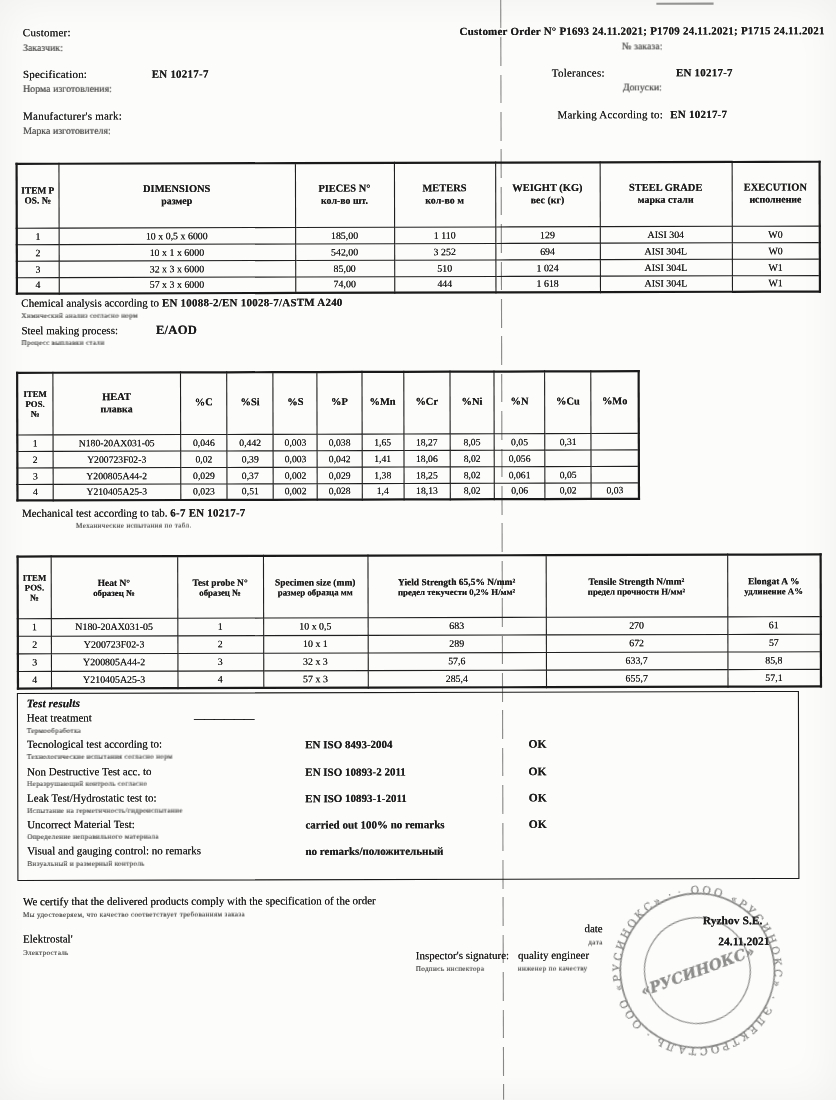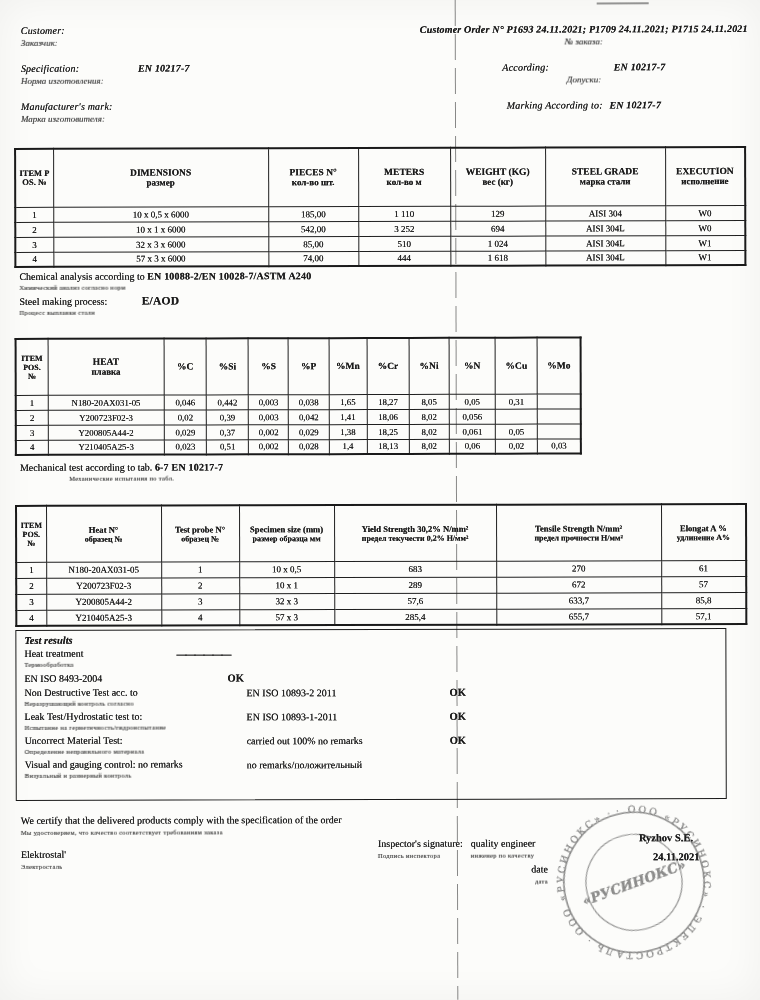--- a/index.html
+++ b/index.html
@@ -11,21 +11,21 @@
   .ru-small{font-size:6.5px;color:#2a2a2a;filter:blur(.45px);opacity:.8;letter-spacing:.3px;}
   .fold-line{position:absolute;left:456px;top:0;width:1px;height:1000px;
      background:repeating-linear-gradient(to bottom,rgba(40,40,40,.55)0 26px,rgba(40,40,40,0)26px 34px);}
   .top-right-line{position:absolute;left:598px;top:3px;width:52px;height:2px;background:#6a6a6a;opacity:.7;}
 
   
   .hdr{position:absolute;font-size:10px;line-height:12px;}
   .hdr .lbl{letter-spacing:.2px;}
   .hdr .val{font-weight:bold;}
   .hdr .ru{font-size:9px;filter:blur(.35px);opacity:.78;}
-  .hrow{margin-bottom:14px;font-style:italic;}
+  .hrow{margin-bottom:14px;}
 
   
   table.doc{border-collapse:collapse;table-layout:fixed;background:transparent;}
   table.doc th,table.doc td{border:1px solid #1f1f1f;padding:1px 2px;text-align:center;
      overflow:hidden;white-space:nowrap;}
   table.doc{border:2px solid #1a1a1a;}
   table.doc thead th{vertical-align:middle;}
   .h-en{font-weight:bold;}
   .h-ru{font-weight:bold;}
   td{font-size:9px;}
@@ -56,21 +56,21 @@
   .between .b-val{font-weight:bold;letter-spacing:.2px;}
   .between .big{font-size:11.5px;padding-left:32px;}
 
   
   .results{position:absolute;left:15px;top:629px;width:711px;height:171px;
      border:1.6px solid #1a1a1a;box-sizing:border-box;padding:4px 10px 0 8px;}
   .results .title{font-weight:bold;font-style:italic;font-size:10.5px;}
   .r-row{display:flex;align-items:flex-start;margin-top:3.2px;}
   .r-label{width:222px;font-size:10px;line-height:10px;}
   .r-label .ru-small{display:block;margin-top:1px;}
-  .r-value{width:185px;font-weight:normal;font-size:10px;}
+  .r-value{width:185px;font-weight:bold;font-size:10px;margin-left:31px;}
   .r-status{font-weight:bold;font-size:10.5px;margin-left:18px;}
   .r-dash{letter-spacing:-1px;font-weight:bold;}
 
   
   .foot{position:absolute;font-size:10px;line-height:12px;}
   .stamp{position:absolute;left:543px;top:793px;width:180px;height:180px;
      opacity:.58;filter:blur(.45px);transform:rotate(-14deg);}
   .sig-name{position:absolute;left:638px;top:833px;font-size:10.5px;font-weight:bold;}
   .sig-date{position:absolute;left:652px;top:852px;font-size:10.5px;font-weight:bold;}
 </style>
@@ -104,21 +104,21 @@
   <div class="hdr" style="left:415px;top:24px;width:340px;text-align:center;">
     <div class="hrow">
       <div class="lbl val">
         <span>Customer Order N°</span>
         <span>P1693 24.11.2021; P1709 24.11.2021; P1715 24.11.2021</span>
       </div>
       <div class="ru">№ заказа:</div>
     </div>
     <div class="hrow">
       <div class="lbl">
-        <span>According:</span>
+        <span>Tolerances:</span>
         <span class="val" style="margin-left:62px;">EN 10217-7</span>
       </div>
       <div class="ru">Допуски:</div>
     </div>
     <div class="hrow">
       <div class="lbl">
         <span>Marking According to:</span>
         <span class="val" style="margin-left:4px;">EN 10217-7</span>
       </div>
     </div>
@@ -363,21 +363,21 @@
             </th>
             <th>
               <div class="h-en">Test probe N°</div>
               <div class="h-ru">образец №</div>
             </th>
             <th>
               <div class="h-en">Specimen size (mm)</div>
               <div class="h-ru">размер образца мм</div>
             </th>
             <th>
-              <div class="h-en">Yield Strength 30,2%  N/mm²</div>
+              <div class="h-en">Yield Strength 65,5%  N/mm²</div>
               <div class="h-ru">предел текучести 0,2% Н/мм²</div>
             </th>
             <th>
               <div class="h-en">Tensile Strength N/mm²</div>
               <div class="h-ru">предел прочности Н/мм²</div>
             </th>
             <th>
               <div class="h-en">Elongat A %</div>
               <div class="h-ru">удлинение A%</div>
             </th>
@@ -428,20 +428,24 @@
 
     <div class="r-row">
       <div class="r-label">
         <span>Heat treatment</span>
         <span class="ru-small">Термообработка</span>
       </div>
       <div class="r-value r-dash" style="width:120px;margin-left:-70px;">——————</div>
     </div>
 
     <div class="r-row">
+      <div class="r-label">
+        <span>Tecnological test according to:</span>
+        <span class="ru-small">Технологические испытания согласно норм</span>
+      </div>
       <div class="r-value">EN ISO 8493-2004</div>
       <div class="r-status">OK</div>
     </div>
 
     <div class="r-row">
       <div class="r-label">
         <span>Non Destructive Test acc. to</span>
         <span class="ru-small">Неразрушающий контроль согласно</span>
       </div>
       <div class="r-value">EN ISO 10893-2 2011</div>
@@ -479,33 +483,33 @@
     <div>We certify that the delivered products comply with the specification of the order</div>
     <div class="ru-small">Мы удостоверяем, что качество соответствует требованиям заказа</div>
   </div>
 
   <div class="foot" style="left:20px;top:848px;">
     <div>Elektrostal'</div>
     <div class="ru-small">Электросталь</div>
   </div>
 
   <div class="foot" style="left:377px;top:838px;width:230px;">
+    <div style="text-align:right;margin-top:2px;padding-right:60px;">
+      <div>date</div>
+      <div class="ru-small">дата</div>
+    </div>
     <div style="display:flex;gap:8px;">
       <div>
         <div>Inspector's signature:</div>
         <div class="ru-small">Подпись инспектора</div>
       </div>
       <div>
         <div>quality engineer</div>
         <div class="ru-small">инженер по качеству</div>
       </div>
-    </div>
-    <div style="text-align:right;margin-top:2px;padding-right:60px;">
-      <div>date</div>
-      <div class="ru-small">дата</div>
     </div>
   </div>
 
   <div class="sig-name">Ryzhov S.E.</div>
   <div class="sig-date">24.11.2021</div>
 
   <svg class="stamp" viewBox="0 0 180 180">
     <defs>
       <path id="ringPath" d="M 90,20 A 70,70 0 1 1 89.9,20"></path>
     </defs>

